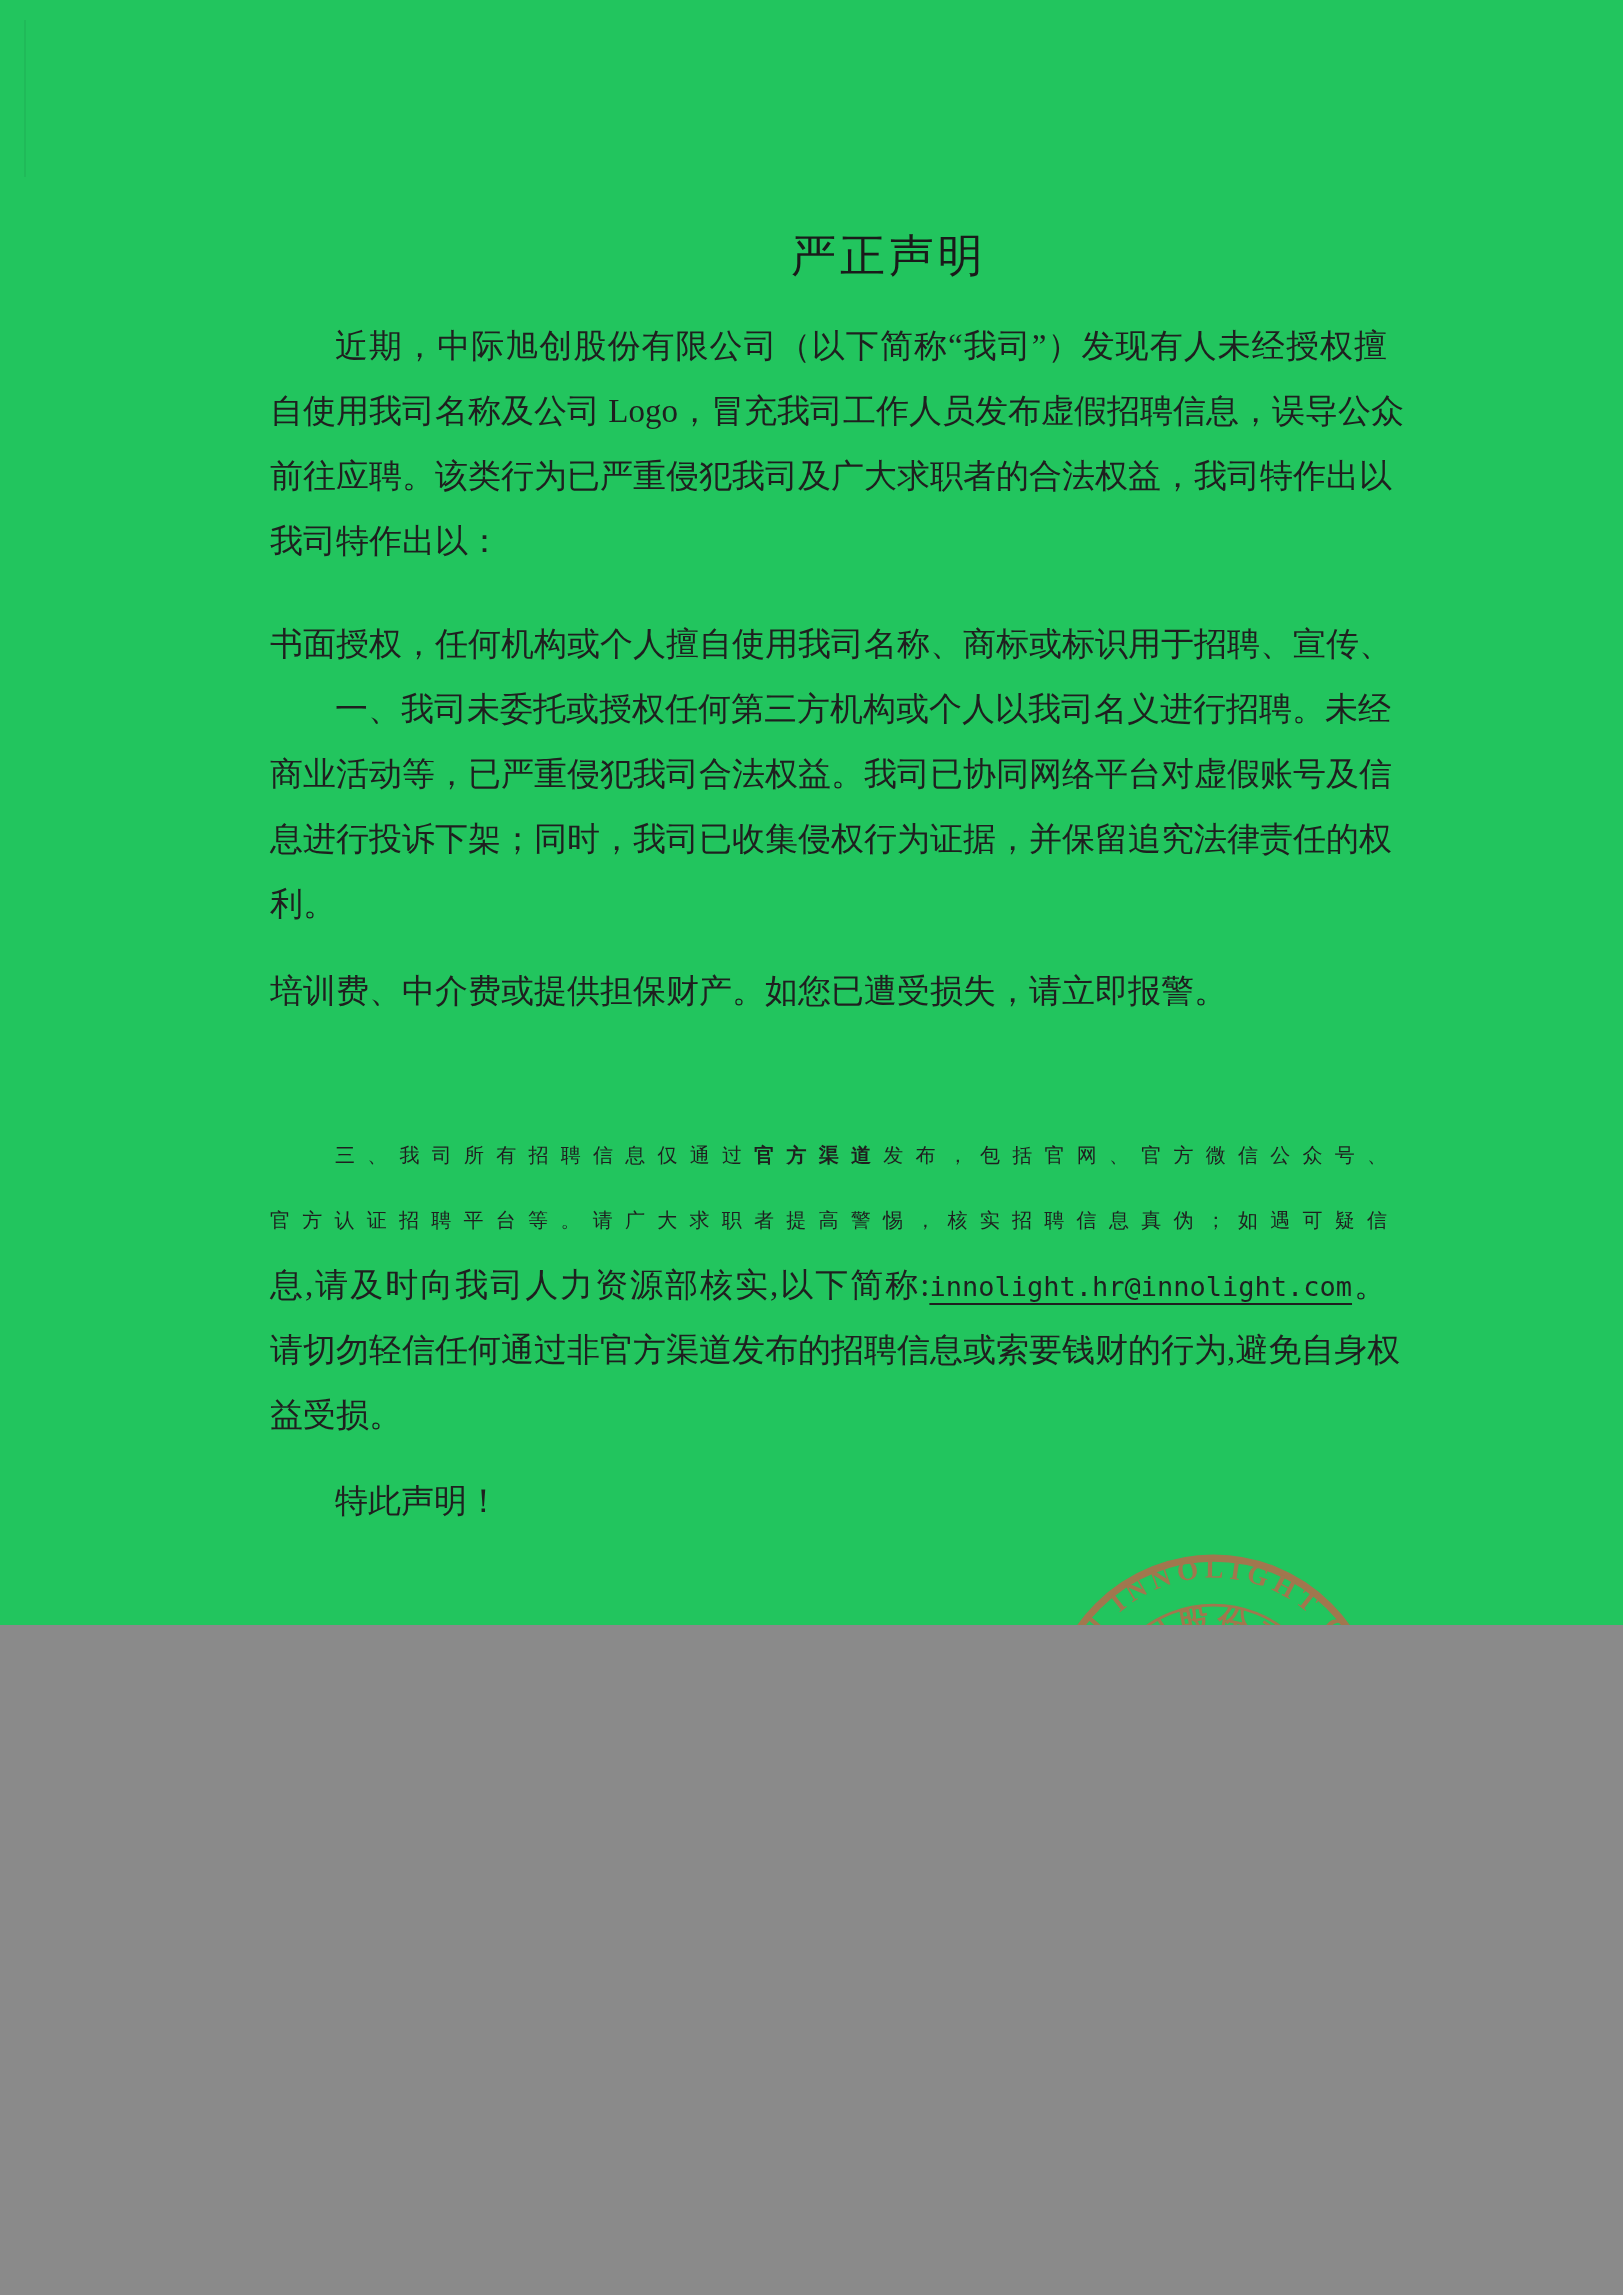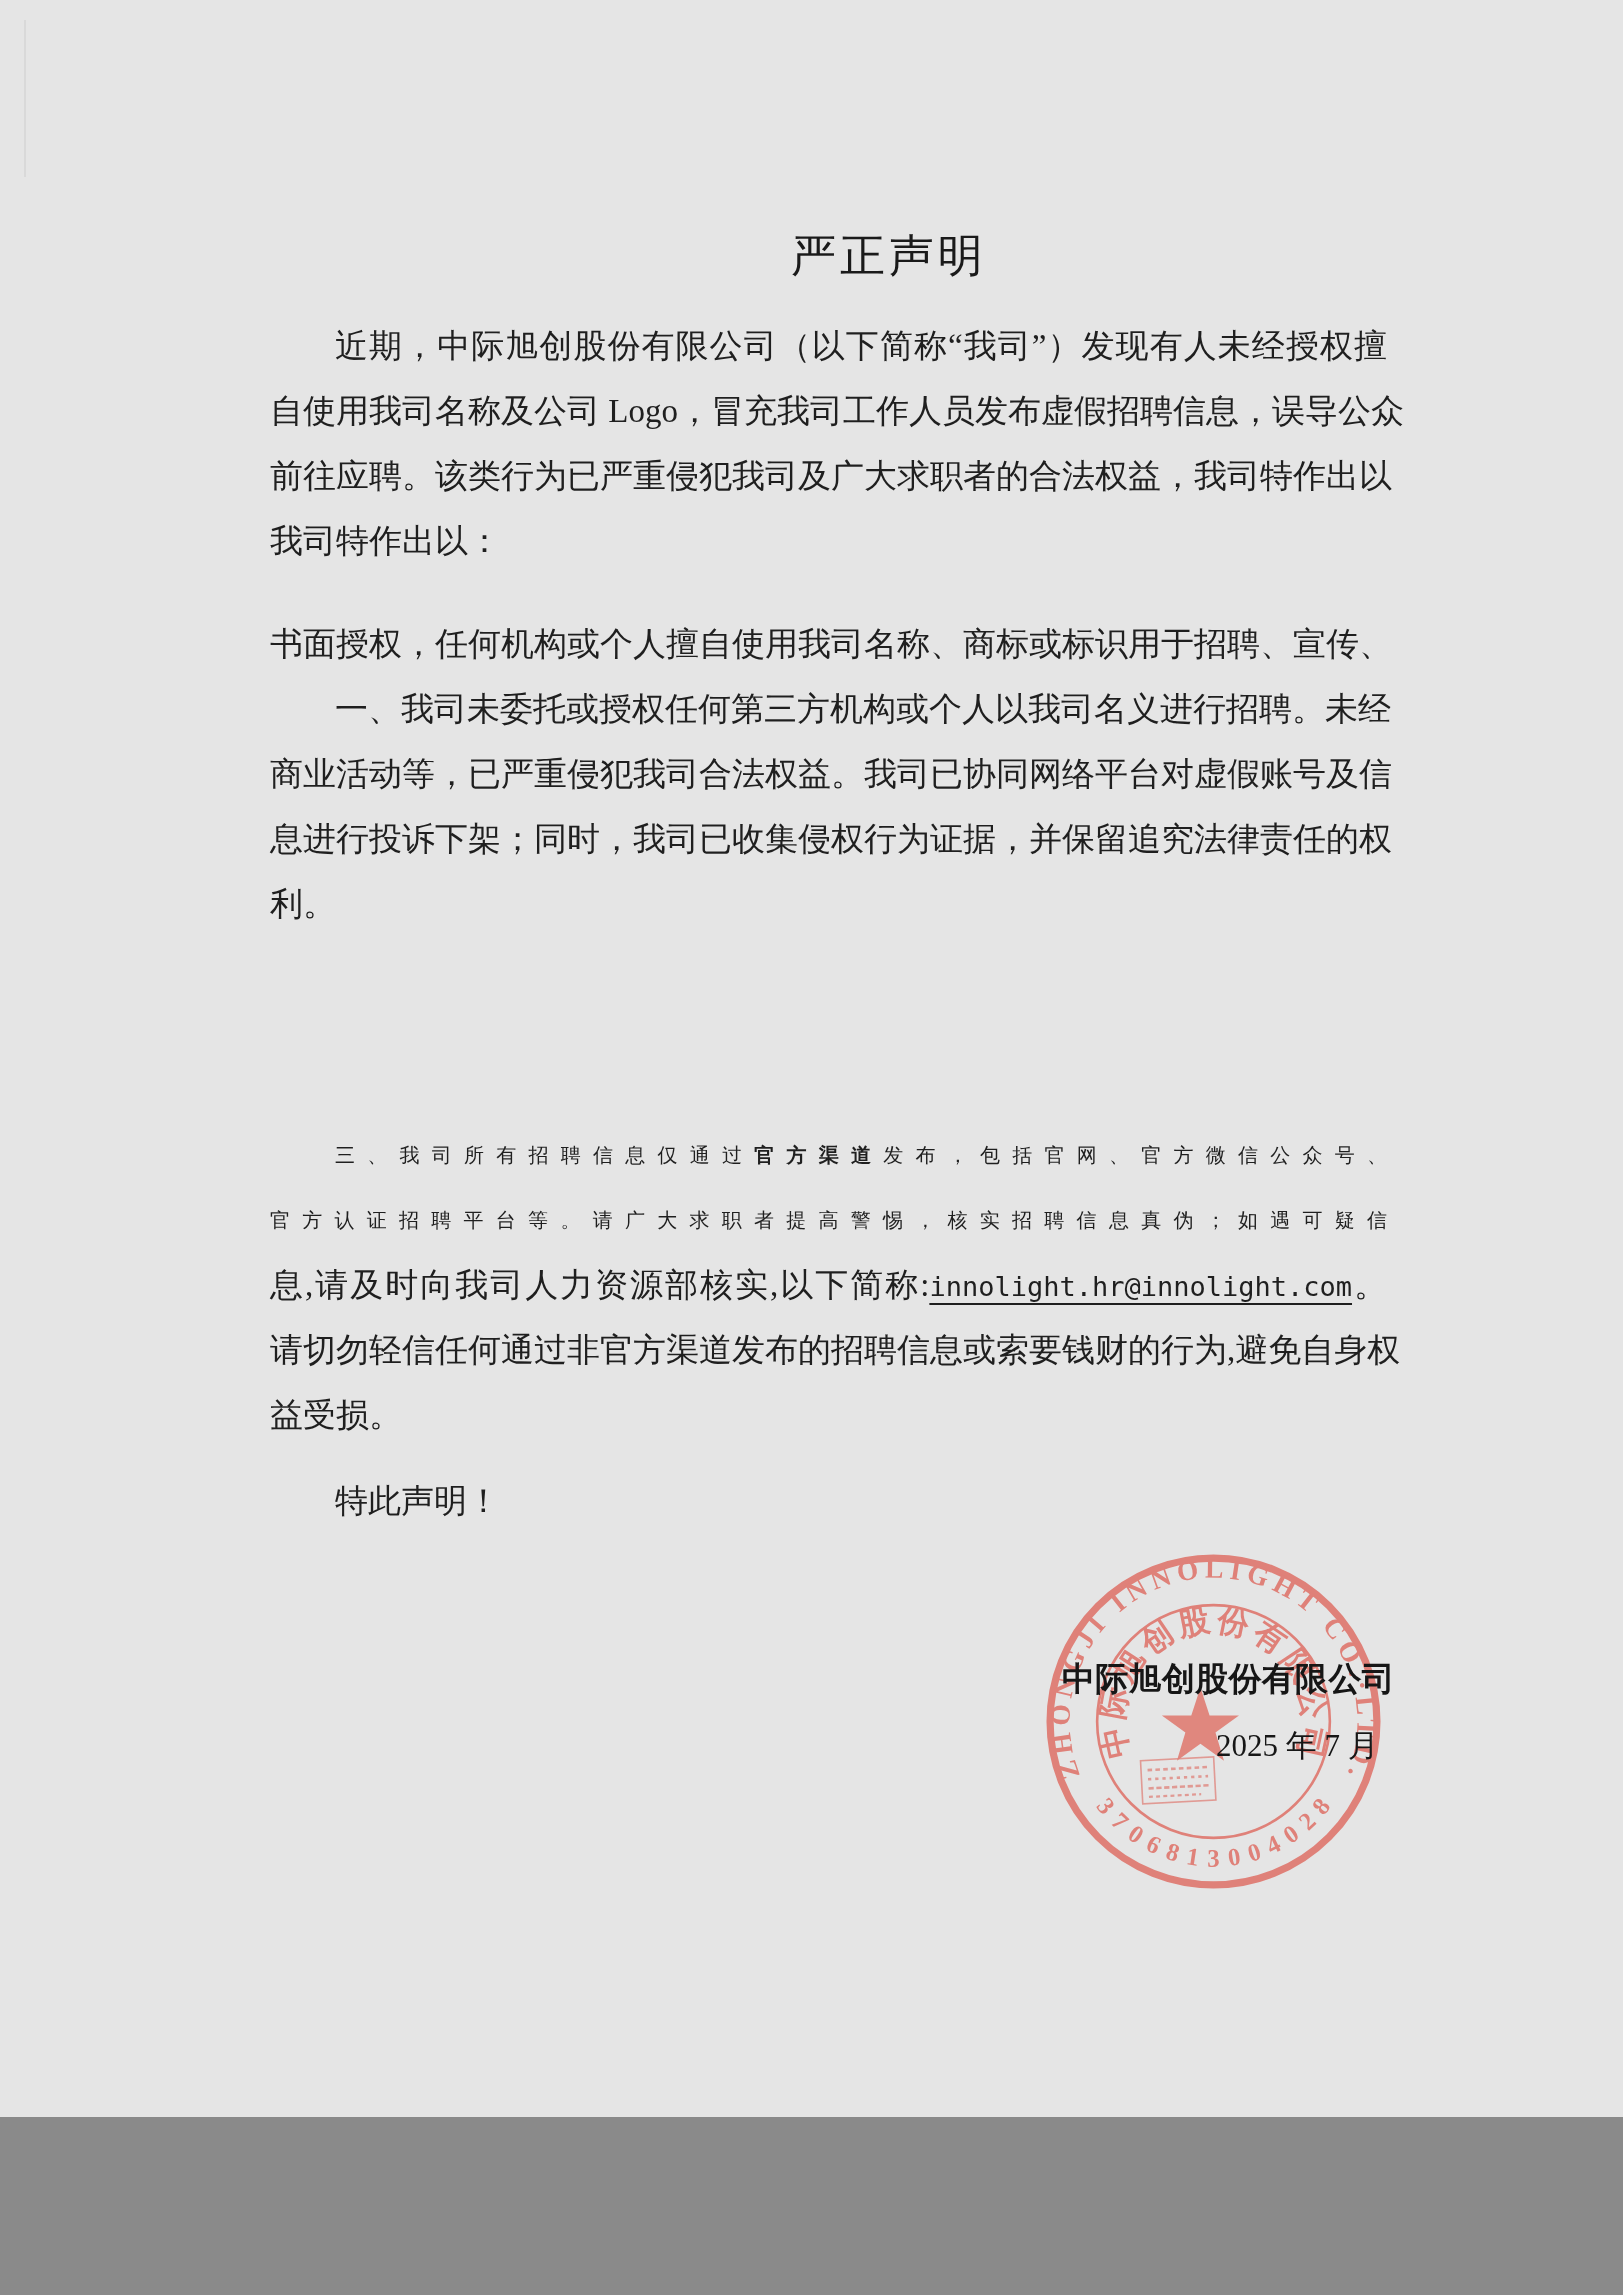--- a/index.html
+++ b/index.html
@@ -1,18 +1,18 @@
 <!DOCTYPE html>
 <html style="font-size:10.5px"><head>
 <meta charset="utf-8">
 <title>严正声明</title>
 <style>
   html,body{margin:0;padding:0;background:#8a8a8a;}
   .doc{
-    position:relative;width:1623px;height:2117px;background:#e5e5e5;
+    position:relative;width:1623px;height:1625px;background:#22c55e;
     font-family:"Liberation Serif","DejaVu Serif",serif;color:#222;overflow:hidden;
   }
   .streak{position:absolute;left:23.6px;top:19.6px;width:2.6px;height:157px;background:rgba(0,0,0,0.05);}
   .title{
     position:absolute;left:791px;top:226px;margin:0;
     font-size:45px;font-weight:normal;letter-spacing:3.9px;color:#1a1a1a;white-space:nowrap;
   }
   .para{position:absolute;left:270px;width:1117px;}
   .line{
     width:1117px;height:65px;line-height:65px;font-size:33px;color:#1f1f1f;
@@ -56,20 +56,21 @@
 
   <div class="para" style="top:612px">
     <div class="line full">书面授权，任何机构或个人擅自使用我司名称、商标或标识用于招聘、宣传、</div>
     <div class="line full indent">一、我司未委托或授权任何第三方机构或个人以我司名义进行招聘。未经</div>
     <div class="line full">商业活动等，已严重侵犯我司合法权益。我司已协同网络平台对虚假账号及信</div>
     <div class="line full">息进行投诉下架；同时，我司已收集侵权行为证据，并保留追究法律责任的权</div>
     <div class="line last">利。</div>
   </div>
 
   <div class="para" style="top:959px">
+    <div class="line last">培训费、中介费或提供担保财产。如您已遭受损失，请立即报警。</div>
   </div>
 
   <div class="para" style="top:1123px">
     <div class="line full indent tight"><span>三、我司所有招聘信息仅通过</span><span class="b">官方渠道</span><span>发布，包括官网、官方微信公众号、</span></div>
     <div class="line full tight">官方认证招聘平台等。请广大求职者提高警惕，核实招聘信息真伪；如遇可疑信</div>
     <div class="line full"><span>息,请及时向我司人力资源部核实,以下简称:</span><span class="email">innolight.hr@innolight.com</span><span>。</span></div>
     <div class="line full">请切勿轻信任何通过非官方渠道发布的招聘信息或索要钱财的行为,避免自身权</div>
     <div class="line last">益受损。</div>
   </div>
 

